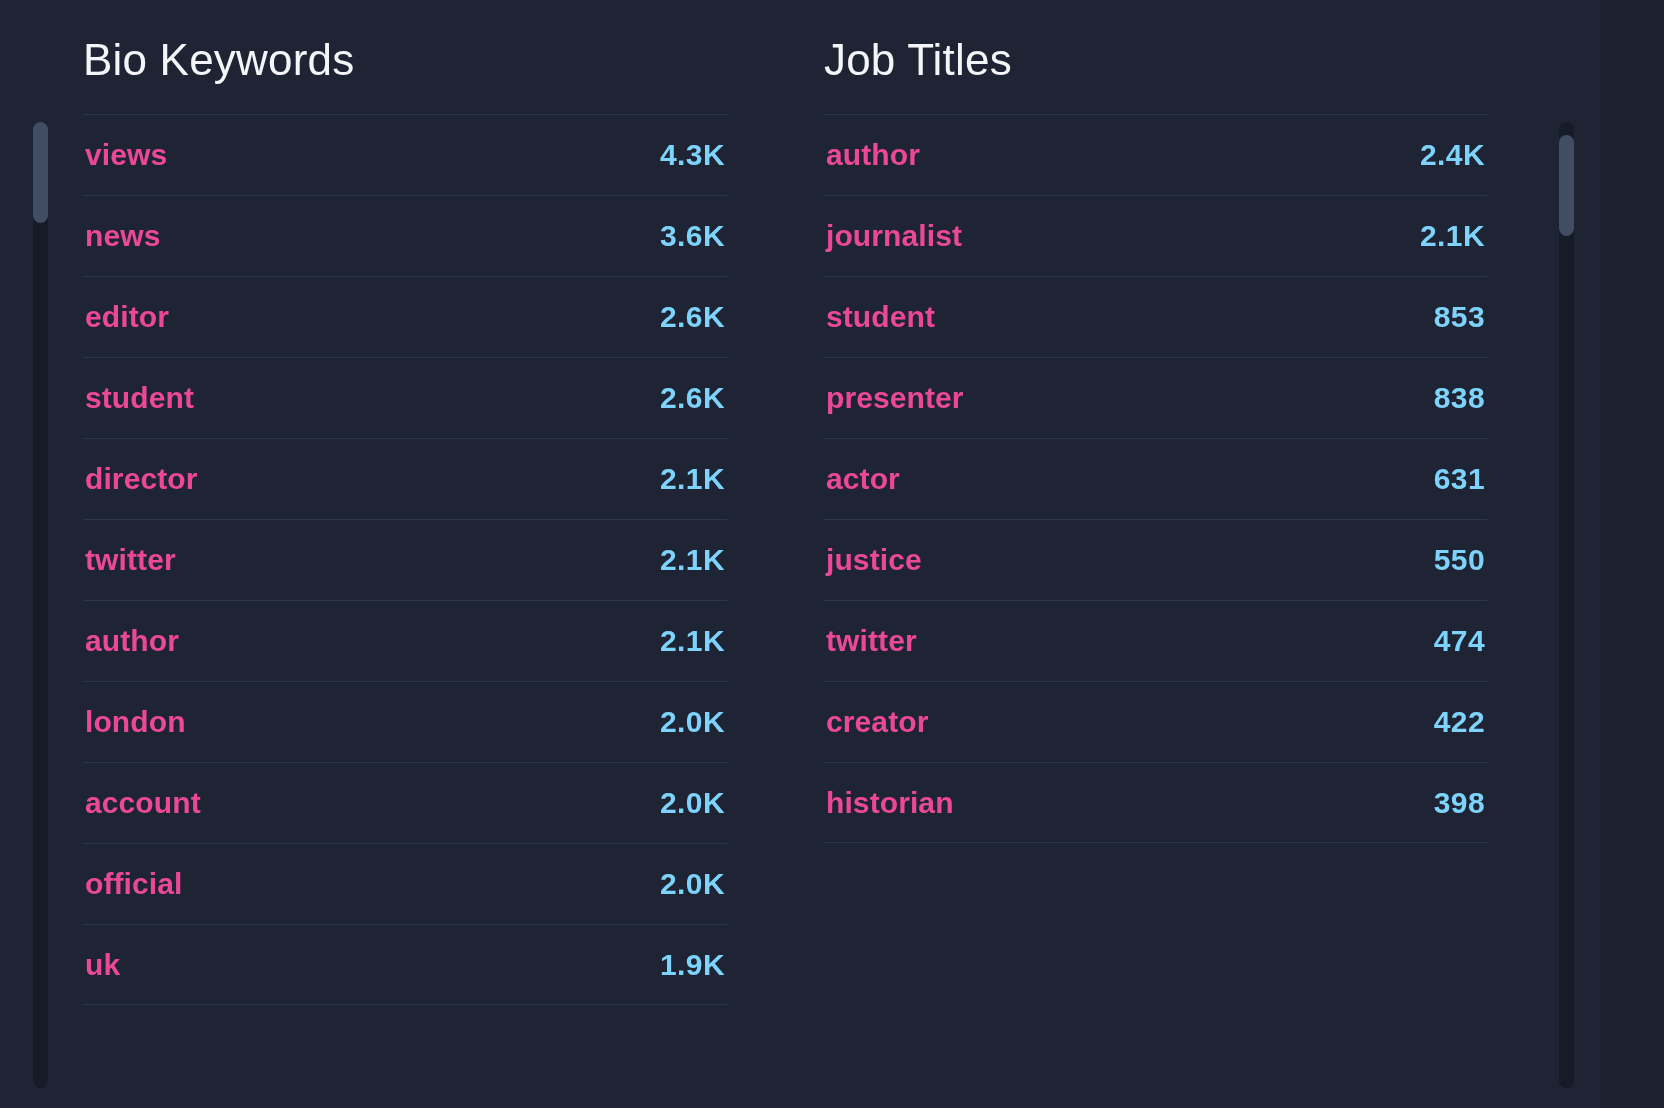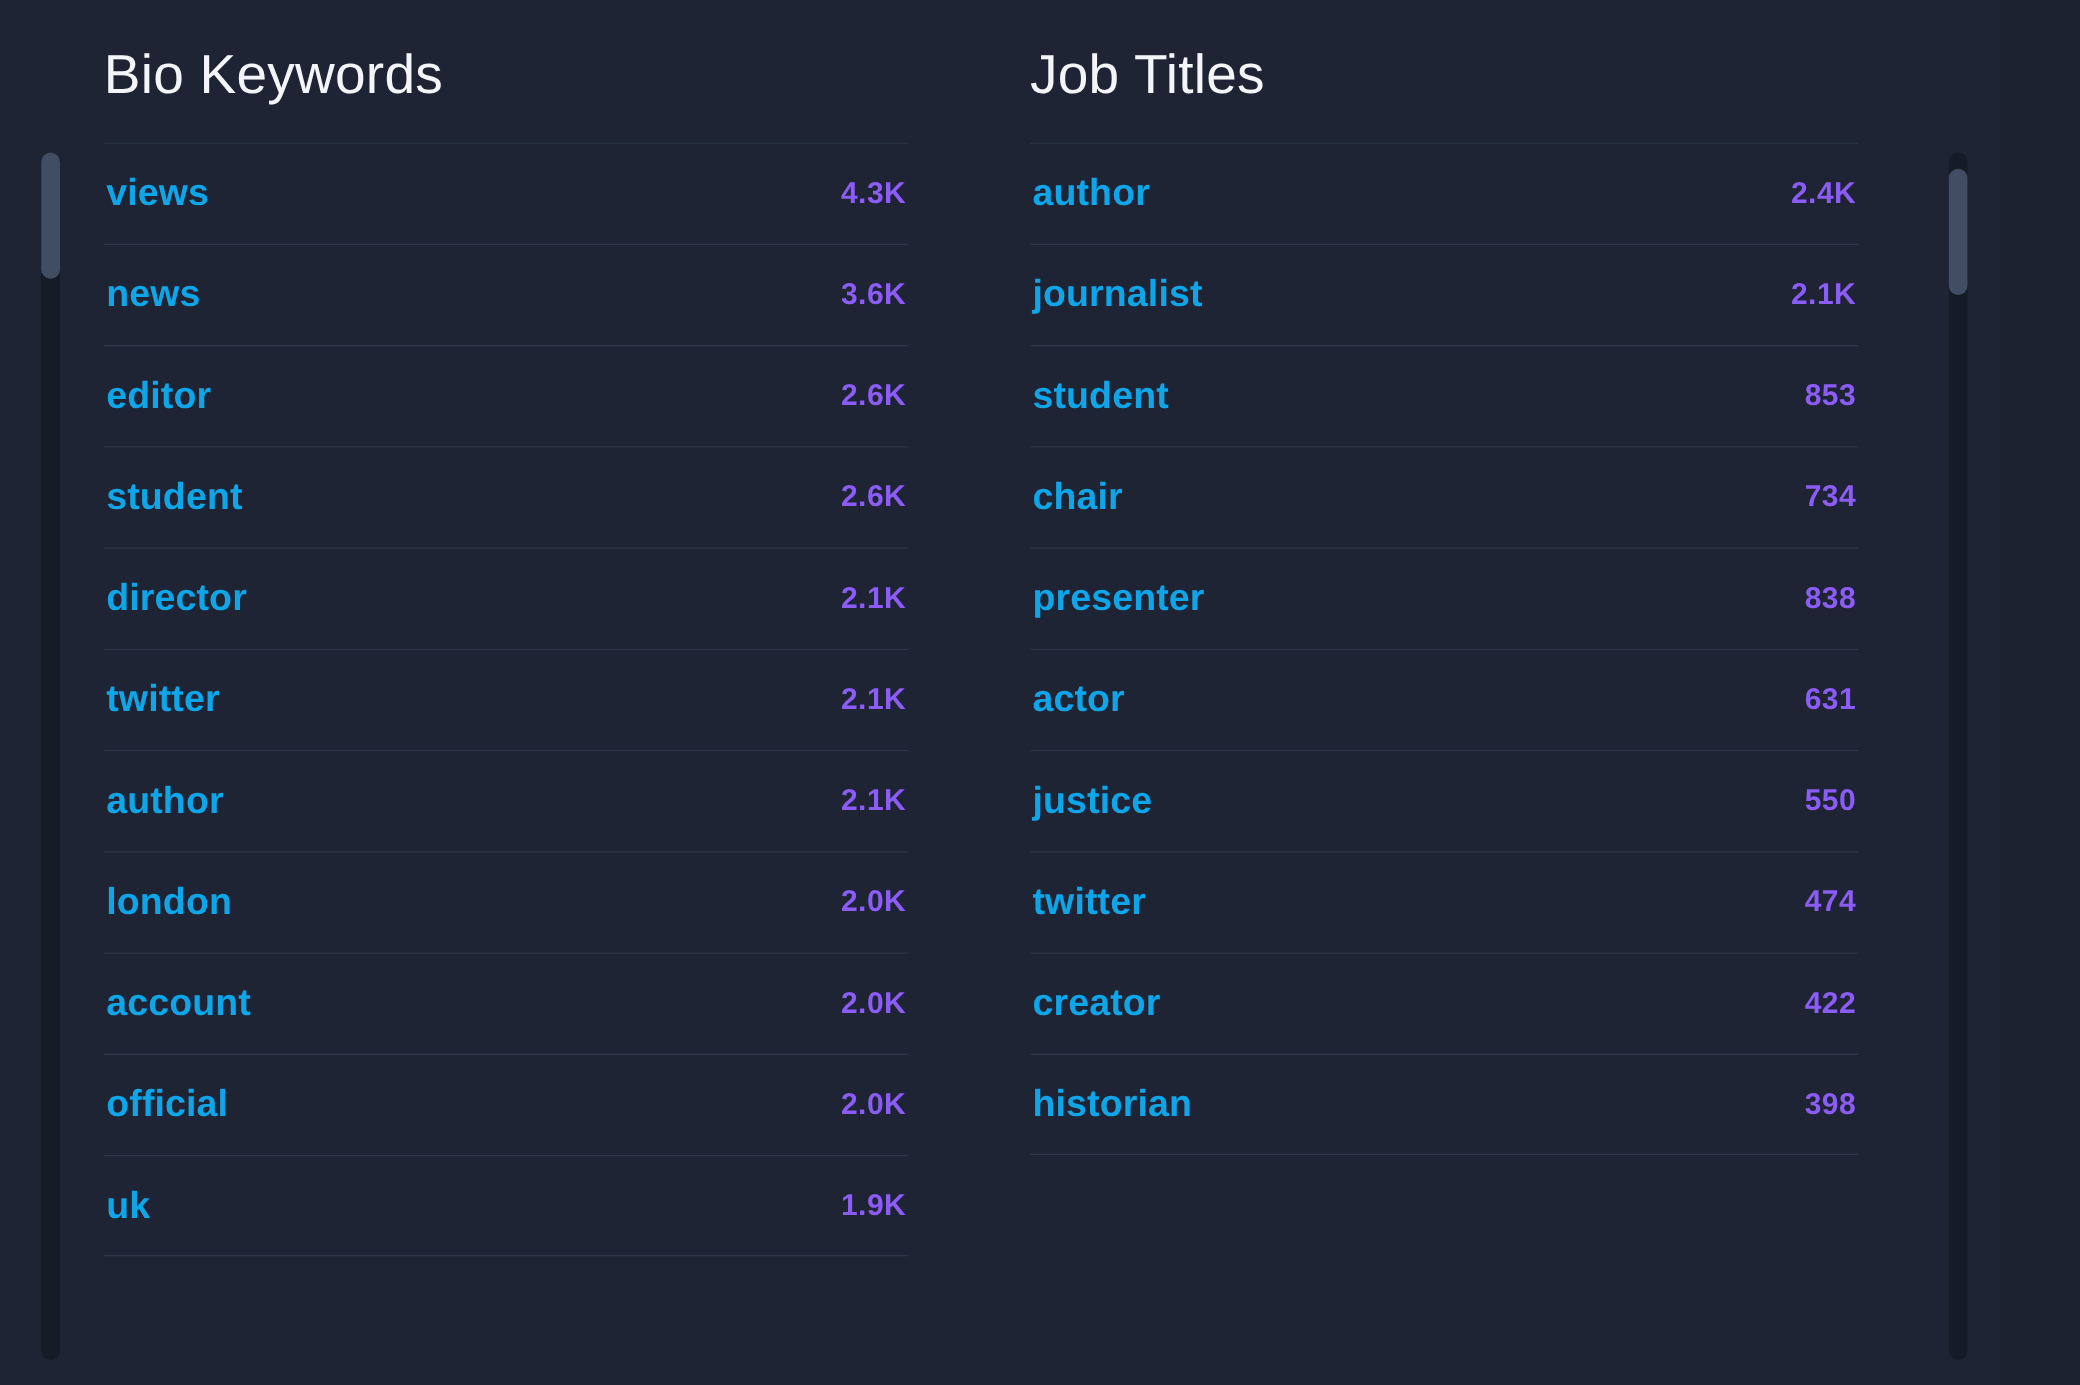--- a/index.html
+++ b/index.html
@@ -67,29 +67,29 @@
     justify-content: space-between;
     height: 81px;
     border-top: 1px solid #2d3648;
     padding: 0 2px;
   }
   .row:last-child { border-bottom: 1px solid #2d3648; gap: 12px; }
 
   .row-label {
     font-size: 30px;
     font-weight: 700;
-    color: #0ea5e9;
+    color: #ec4899;
     letter-spacing: 0.1px;
     white-space: nowrap;
   }
 
   .row-value {
-    font-size: 24px;
+    font-size: 30px;
     font-weight: 700;
-    color: #8b5cf6;
+    color: #7dd3fc;
     letter-spacing: 0.4px;
     white-space: nowrap;
     text-align: right;
   }
 
   
   .scrollbar {
     position: absolute;
     top: 122px;
     width: 15px;
@@ -182,24 +182,20 @@
         </div>
         <div class="row">
           <span class="row-label">journalist</span>
           <span class="row-value">2.1K</span>
         </div>
         <div class="row">
           <span class="row-label">student</span>
           <span class="row-value">853</span>
         </div>
         <div class="row">
-          <span class="row-label">chair</span>
-          <span class="row-value">734</span>
-        </div>
-        <div class="row">
           <span class="row-label">presenter</span>
           <span class="row-value">838</span>
         </div>
         <div class="row">
           <span class="row-label">actor</span>
           <span class="row-value">631</span>
         </div>
         <div class="row">
           <span class="row-label">justice</span>
           <span class="row-value">550</span>

